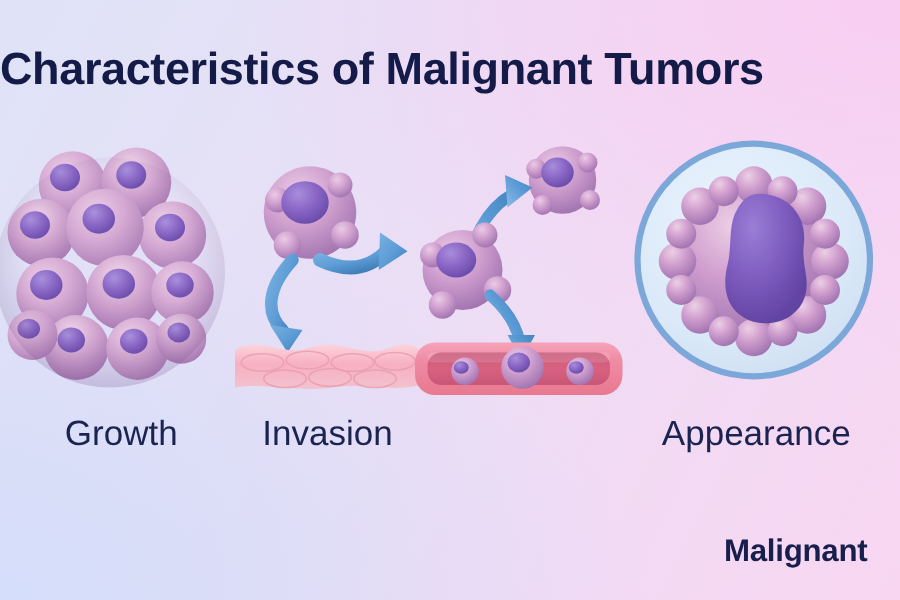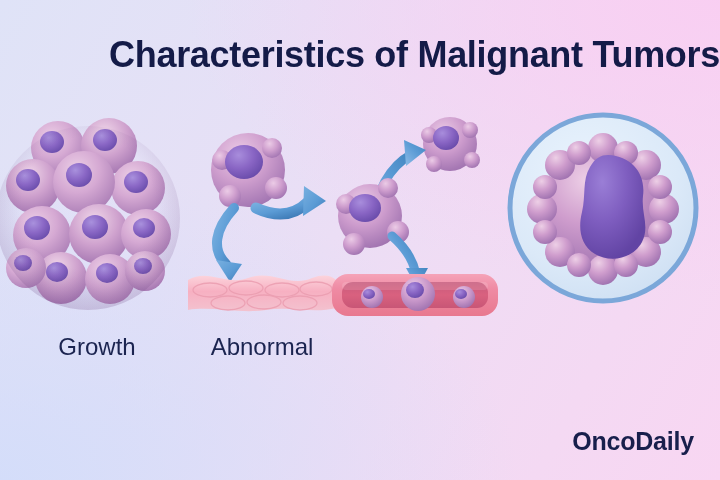--- a/index.html
+++ b/index.html
@@ -20,37 +20,37 @@
       radial-gradient(ellipse 120% 100% at 100% 0%, rgba(249,206,242,0.95) 0%, rgba(249,206,242,0.0) 62%),
       radial-gradient(ellipse 120% 110% at 0% 100%, rgba(211,221,250,0.95) 0%, rgba(211,221,250,0.0) 60%),
       linear-gradient(118deg, #dfe3f7 0%, #e6e0f6 32%, #f0dcf4 62%, #f8d6f2 100%);
       overflow: hidden;
   }
   #title {
     position: absolute;
     left: 0;
     top: 34px;
     width: 720px;
-    text-align: right;
+    text-align: left;
     font-size: 36px;
     font-weight: bold;
     letter-spacing: -0.3px;
     color: #141b48;
     font-family: "Liberation Sans", sans-serif;
     white-space: nowrap;
   }
   .panel {
     position: absolute;
     top: 108px;
     height: 210px;
   }
   .label {
     position: absolute;
     text-align: center;
-    font-size: 24px;
+    font-size: 28px;
     color: #1b2450;
     font-family: "Liberation Sans", sans-serif;
     line-height: 29px;
   }
   #panel-growth    { left: 6px;   width: 182px; }
   #panel-invasion  { left: 186px; width: 152px; }
   #panel-metastasis{ left: 330px; width: 170px; }
   #panel-abnormal  { left: 500px; width: 210px; }
 
   #label-growth     { left: 6px;   top: 332px; width: 182px; }
@@ -341,19 +341,20 @@
           <circle cx="45" cy="79" r="12"></circle>
           <circle cx="79" cy="45" r="12"></circle>
         </g>
 
         <path d="M108,47 C132,48 146,66 143,88 C141,106 150,118 142,134 C133,151 110,155 95,146 C80,137 78,120 82,104 C86,88 82,72 90,59 C95,50 101,47 108,47 Z" fill="url(#nucD)"></path>
       </g>
     </svg>
   </div>
 
   <div class="label" id="label-growth">Growth</div>
-  <div class="label" id="label-invasion">Abnormal</div>
+  <div class="label" id="label-invasion">Invasion</div>
   <div class="label" id="label-abnormal">
-  </div>
-
-  <div id="brand">OncoDaily</div>
+    <div>Appearance</div>
+  </div>
+
+  <div id="brand">Malignant</div>
 
 </div>
 
 </body></html>

